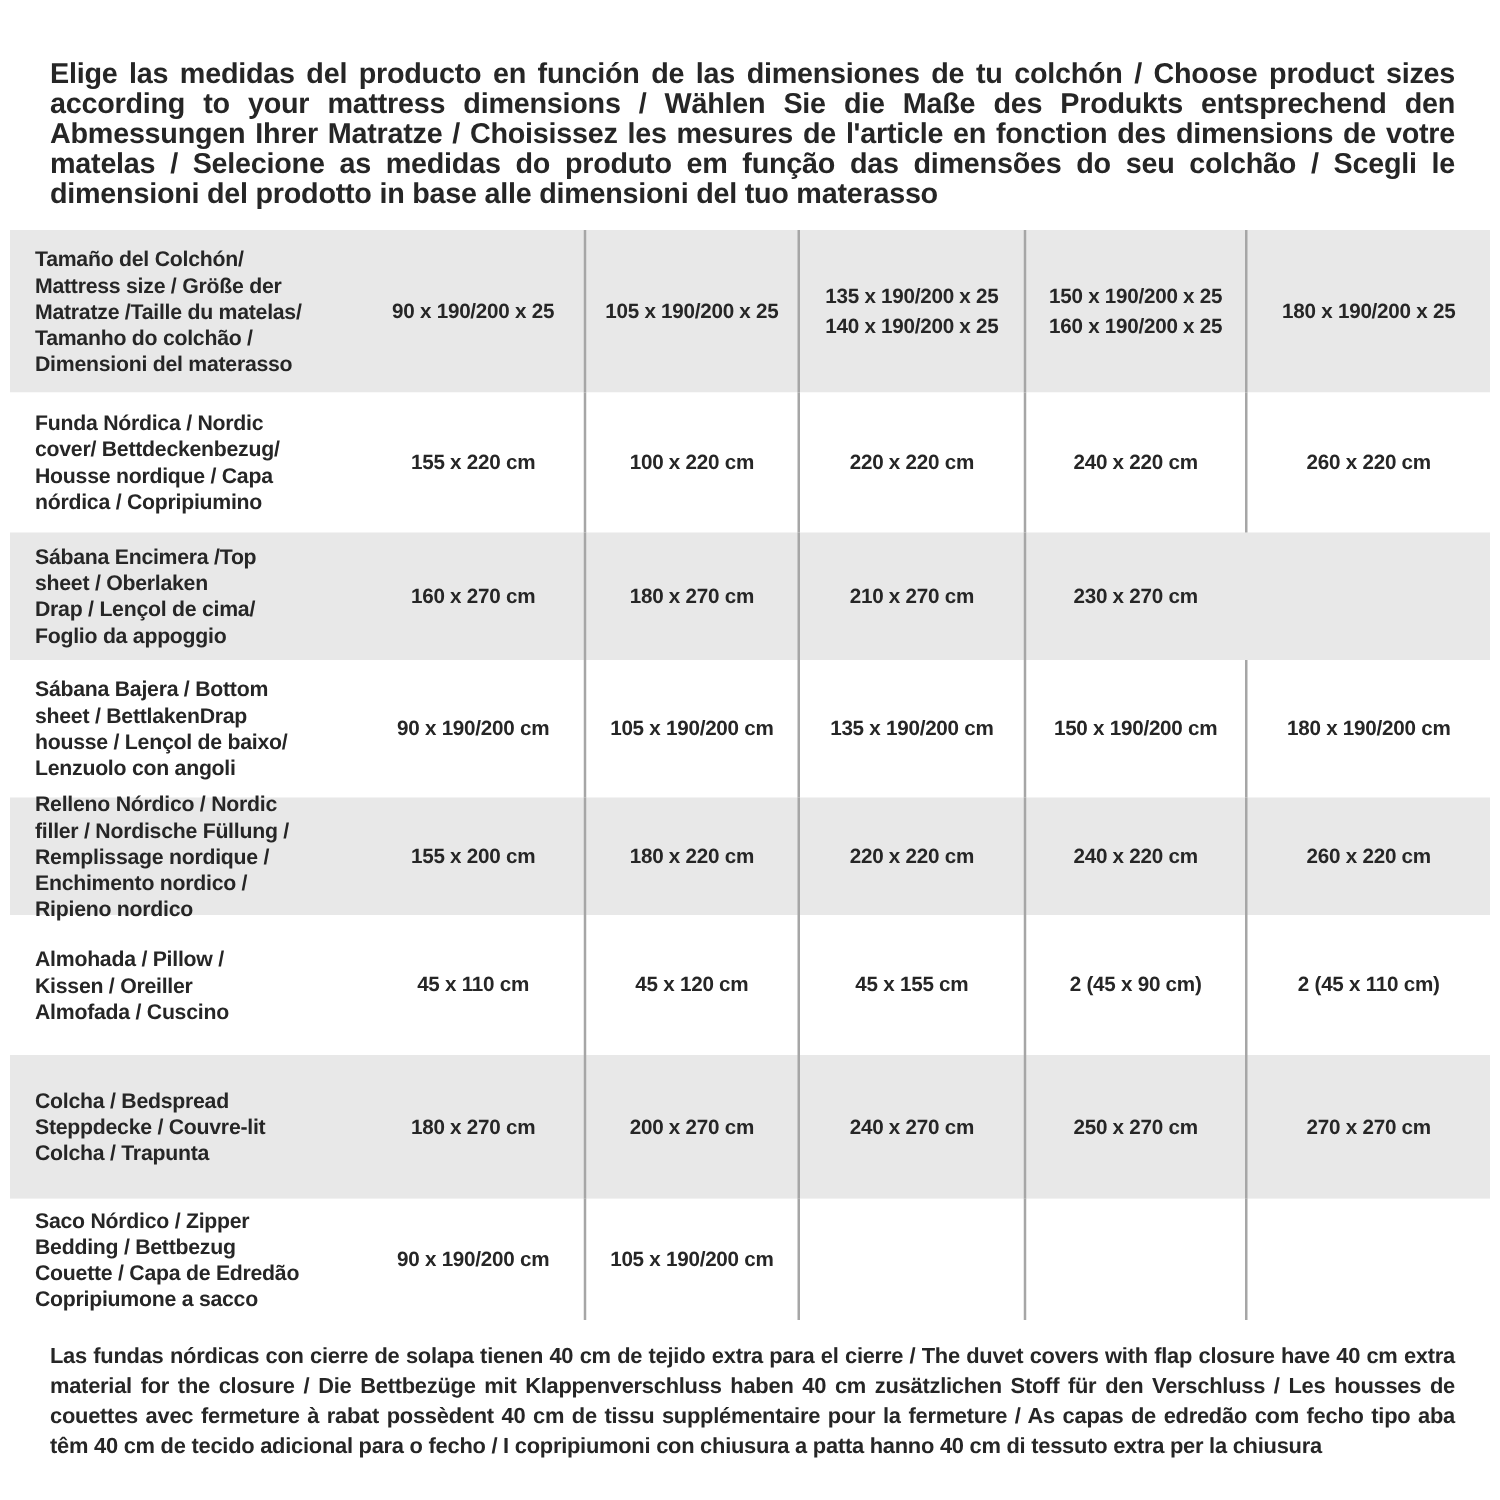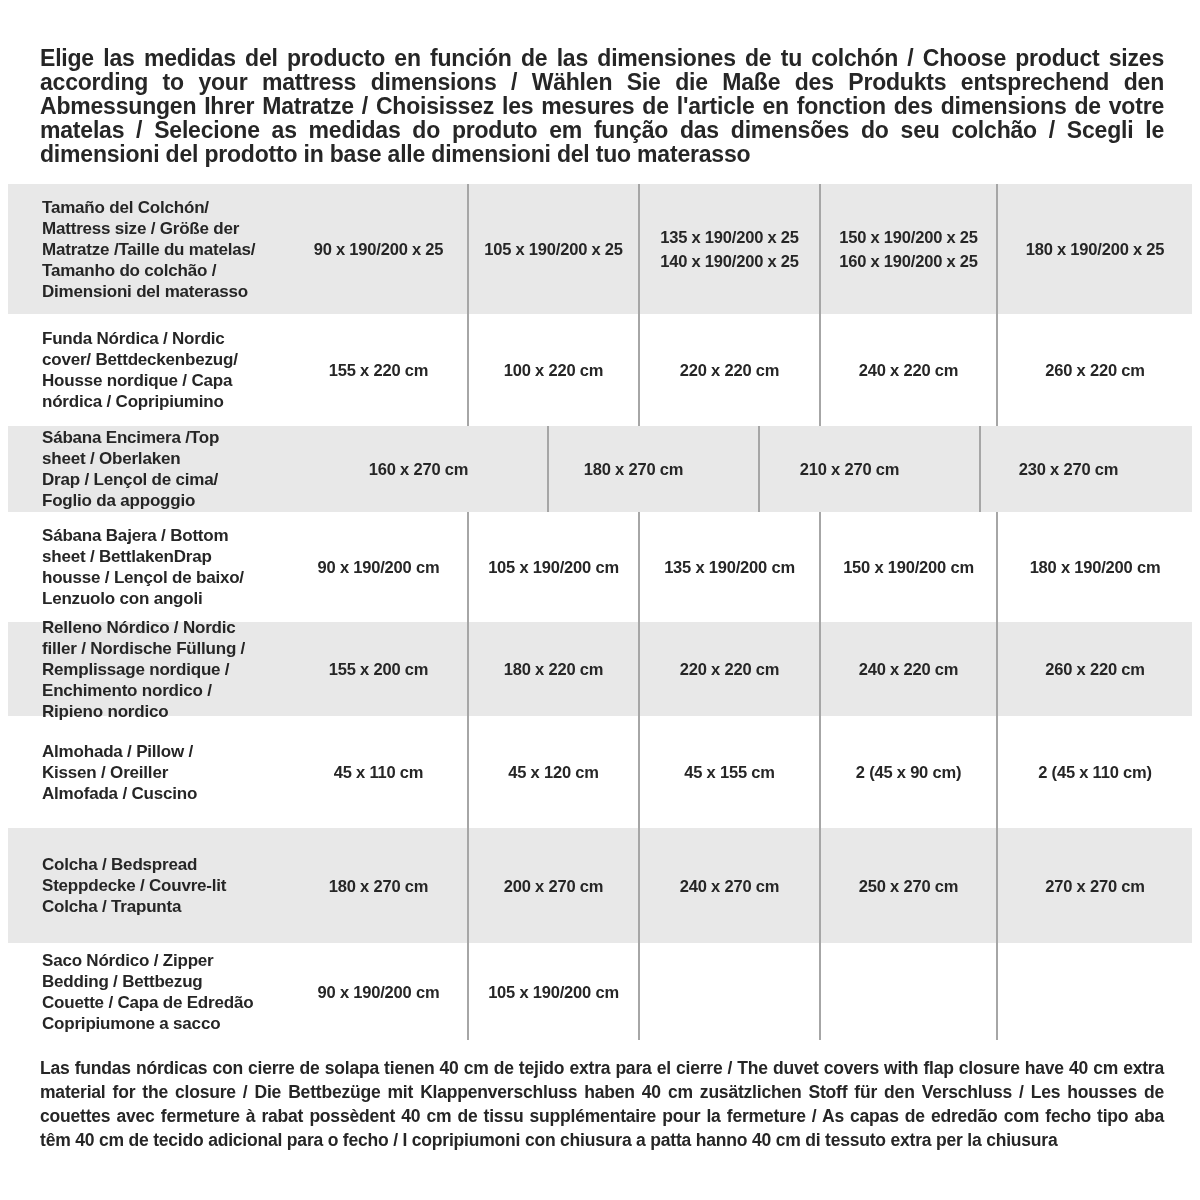--- a/index.html
+++ b/index.html
@@ -29,35 +29,35 @@
     width:1184px;
   }
   .row{
     display:flex;
     align-items:stretch;
     background:#ffffff;
   }
   .row.stripe{background:var(--row-stripe);}
   .r0{height:130px;}
   .r1{height:112px;}
-  .r2{height:86px;gap:40px;}
+  .r2{height:102px;}
   .r3{height:110px;}
   .r4{height:94px;}
   .r5{height:112px;}
   .r6{height:115px;}
   .r7{height:97px;}
   .cell{
     display:flex;
     align-items:center;
     white-space:pre-line;
     letter-spacing:-0.2px;
   }
   .cell.label{
     width:282px;
-    padding-left:34px;
+    padding-left:20px;
     font-size:17px;
     line-height:21px;
     text-align:left;
   }
   .cell.val{
     justify-content:center;
     text-align:center;
     font-size:16.5px;
     line-height:24px;
   }

